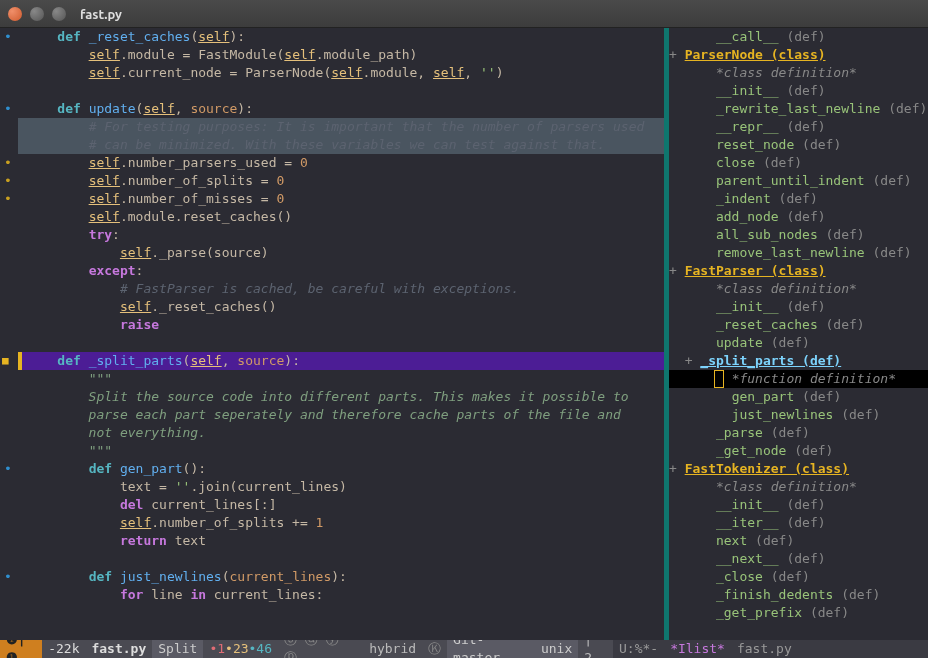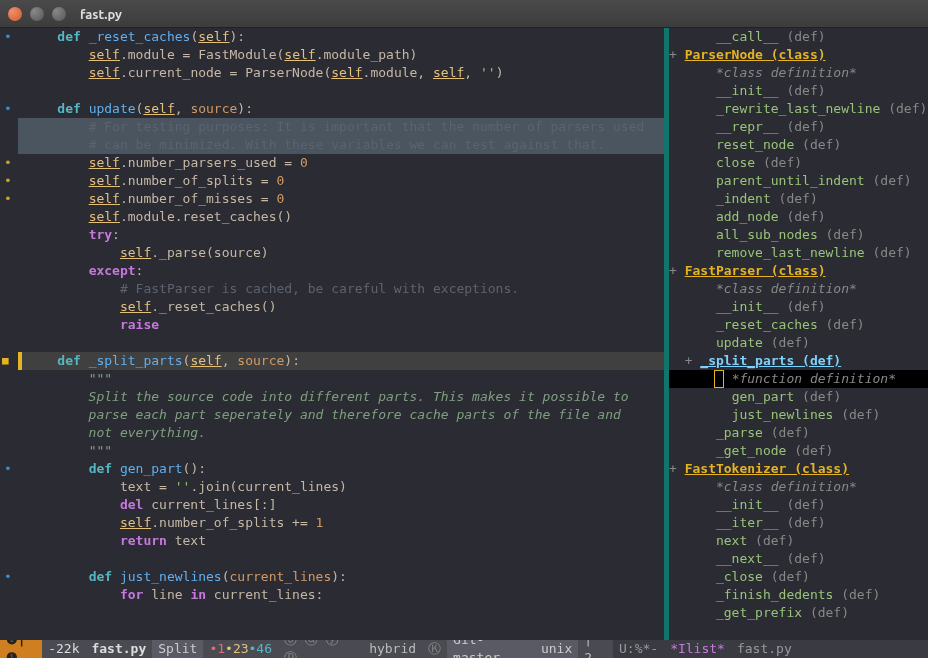--- a/index.html
+++ b/index.html
@@ -46,29 +46,29 @@
   .gut-line { height: 18px; position: relative; }
   .bullet::before {
     content: "•"; color: #2f8fcf; position: absolute; left: 4px; top: 0; font-size: 13px;
   }
   .bullet-yellow::before { color: #c9a020; }
   .bullet-sq::before {
     content: "■"; color: #e6b422; position: absolute; left: 2px; top: 0; font-size: 11px;
   }
   .code { flex: 1; white-space: pre; padding-top: 0; }
   .codeline { height: 18px; display: block; padding-left: 8px; }
-  .hl-yellow-border { box-shadow: inset 4px 0 0 #e6b422; background:#404040;}
+  .hl-yellow-border { box-shadow: inset 4px 0 0 #e6b422; background:#4c1d95;}
   .kw { color: #c678dd; font-weight: bold; }
   .kw2 { color: #56b6c2; font-weight: bold;}
   .fn { color: #61afef; }
   .self { color: #e5c07b; text-decoration: underline; }
   .param { color: #d19a66; }
   .str { color: #98c379; }
   .num { color: #d19a66; }
-  .com { color: #5c6370; }
+  .com { color: #5c6370; font-style: italic; }
   .docstr { color: #7f9f7f; font-style: italic;}
   .underline-hl { background: #4a5560; }
 
   .outline {
     flex: 1;
     background: #2b2b33;
     padding-top: 0;
     overflow: hidden;
   }
   .ol-line { height: 18px; white-space: pre; }

